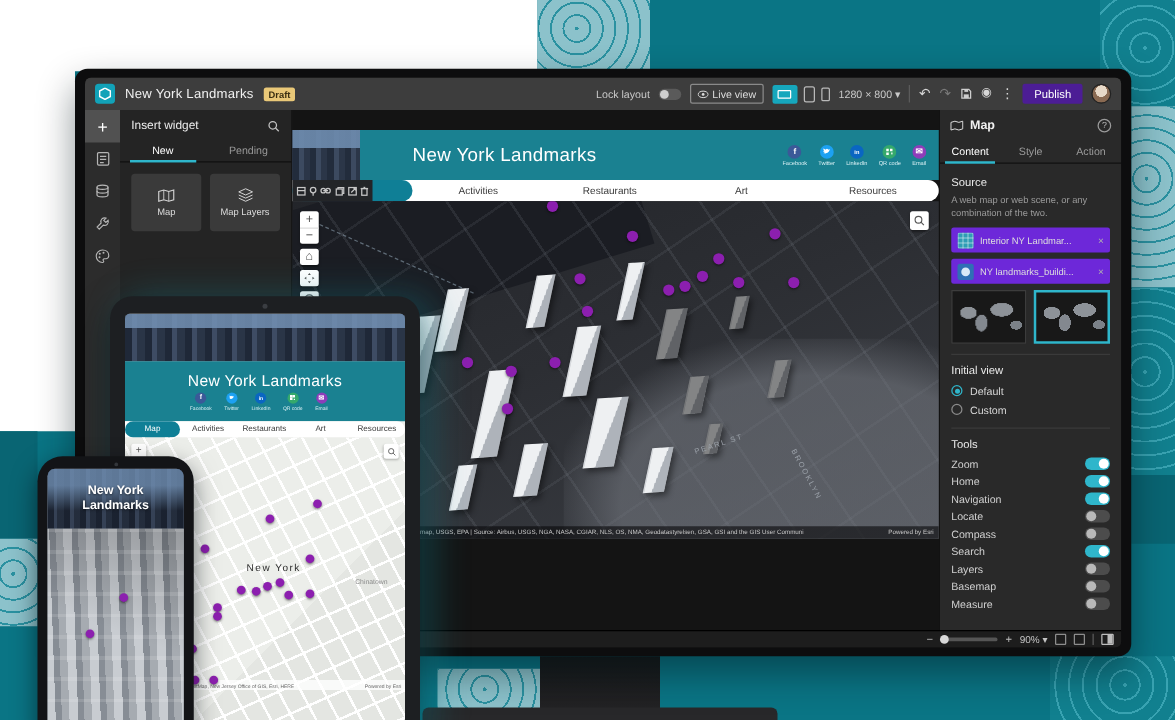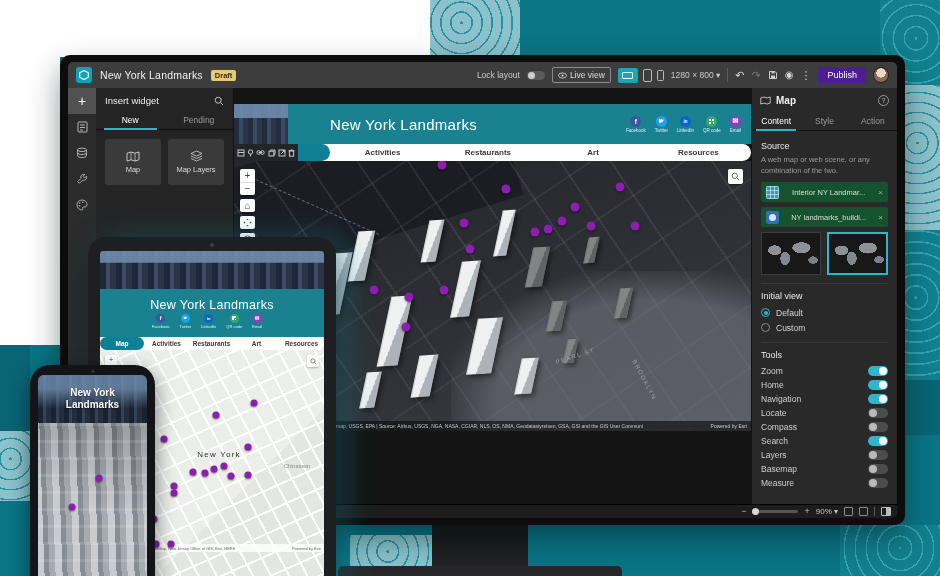--- a/index.html
+++ b/index.html
@@ -74,21 +74,21 @@
   .soc{display:flex;flex-direction:column;align-items:center;gap:1px;}
   .soc .c{width:11px;height:11px;border-radius:50%;display:flex;align-items:center;justify-content:center;color:#fff;font-size:6.5px;font-weight:bold;}
   .soc .t{font-size:4.5px;color:#d9f0f4;}
   .c.fb{background:#3b5998;} .c.tw{background:#1da1f2;} .c.li{background:#0a66c2;font-size:4.5px;} .c.qr{background:#35a96c;} .c.em{background:#8d3dba;font-size:7px;}
   .qr-grid{width:5px;height:5px;background:
      linear-gradient(#fff,#fff) 0 0/2px 2px no-repeat,
      linear-gradient(#fff,#fff) 100% 0/2px 2px no-repeat,
      linear-gradient(#fff,#fff) 0 100%/2px 2px no-repeat,
      linear-gradient(#fff,#fff) 100% 100%/1.5px 1.5px no-repeat;}
   .app-nav{height:17px;background:#fff;display:flex;align-items:center;border-radius:0 9px 9px 0;position:relative;}
-  .nav-tab{flex:1;text-align:center;font-size:8px;color:#3a3a3a;font-weight:bold;}
+  .nav-tab{flex:1;text-align:center;font-size:8px;color:#3a3a3a;}
   .nav-tab.active{background:#0f7f96;color:#fff;border-radius:9px;height:17px;line-height:17px;flex:0 0 96px;}
   .wtoolbar{position:absolute;left:0;top:0;height:17px;width:64px;background:#232528;display:flex;align-items:center;justify-content:space-around;padding:0 2px;z-index:3;}
   .wtb-i{display:flex;align-items:center;color:#c7c7c7;}
 
   
   .map3d{height:270px;position:relative;overflow:hidden;background:linear-gradient(160deg,#23252a 0%,#2c2e33 45%,#3a3d43 100%);}
   .water{position:absolute;left:-20px;top:-30px;width:300px;height:110px;background:#1b1d23;transform:rotate(-17deg);}
   .streets{position:absolute;inset:0;background:
      repeating-linear-gradient(56deg,rgba(130,136,146,.16) 0 2px,transparent 2px 42px),
      repeating-linear-gradient(-34deg,rgba(130,136,146,.13) 0 2px,transparent 2px 52px);}
@@ -112,21 +112,21 @@
   .rp-head{height:24px;display:flex;align-items:center;gap:5px;padding:0 8px;}
   .rp-title{font-size:10px;color:#f0f0f0;font-weight:bold;flex:1;}
   .help{width:11px;height:11px;border:1px solid #9a9a9a;border-radius:50%;color:#bdbdbd;font-size:7px;display:flex;align-items:center;justify-content:center;}
   .rp-tabs{display:flex;border-bottom:1px solid #101010;}
   .rp-tab{flex:1;text-align:center;font-size:8.5px;color:#9b9b9b;padding:4px 0;position:relative;}
   .rp-tab.active{color:#fff;}
   .rp-tab.active::after{content:"";position:absolute;left:4px;right:4px;bottom:-1px;height:2px;background:#2fb6cb;}
   .rp-body{padding:6px 9px;overflow:hidden;flex:1;}
   .sec-label{font-size:9px;color:#eaeaea;margin:4px 0 4px 0;}
   .desc{font-size:7.5px;color:#9a9a9a;line-height:1.4;margin-bottom:6px;}
-  .srcitem{height:20px;background:#14532d;border-radius:2px;display:flex;align-items:center;gap:5px;padding:0 5px;margin-bottom:5px;text-align:center;}
+  .srcitem{height:20px;background:#6d28d9;border-radius:2px;display:flex;align-items:center;gap:5px;padding:0 5px;margin-bottom:5px;}
   .srcicon{width:13px;height:13px;border-radius:2px;flex:0 0 auto;}
   .srcicon.map2d{background:#2f9db5;background-image:linear-gradient(rgba(255,255,255,.5) 1px,transparent 1px),linear-gradient(90deg,rgba(255,255,255,.5) 1px,transparent 1px);background-size:4px 4px;}
   .srcicon.scene{background:#2f6fb5;position:relative;}
   .srcicon.scene::after{content:"";position:absolute;left:3px;top:3px;width:7px;height:7px;border-radius:50%;background:#d8e8f8;}
   .srclbl{flex:1;font-size:7.5px;color:#dedede;white-space:nowrap;overflow:hidden;}
   .xclose{font-size:8px;color:#b0b0b0;}
   .thumbs{display:flex;gap:6px;margin:4px 0 8px 0;}
   .world{width:63px;height:43px;background:#181818;position:relative;border:1px solid #3c3c3c;}
   .world.sel{border:2px solid #2fb6cb;}
   .world::before{content:"";position:absolute;inset:0;background:

